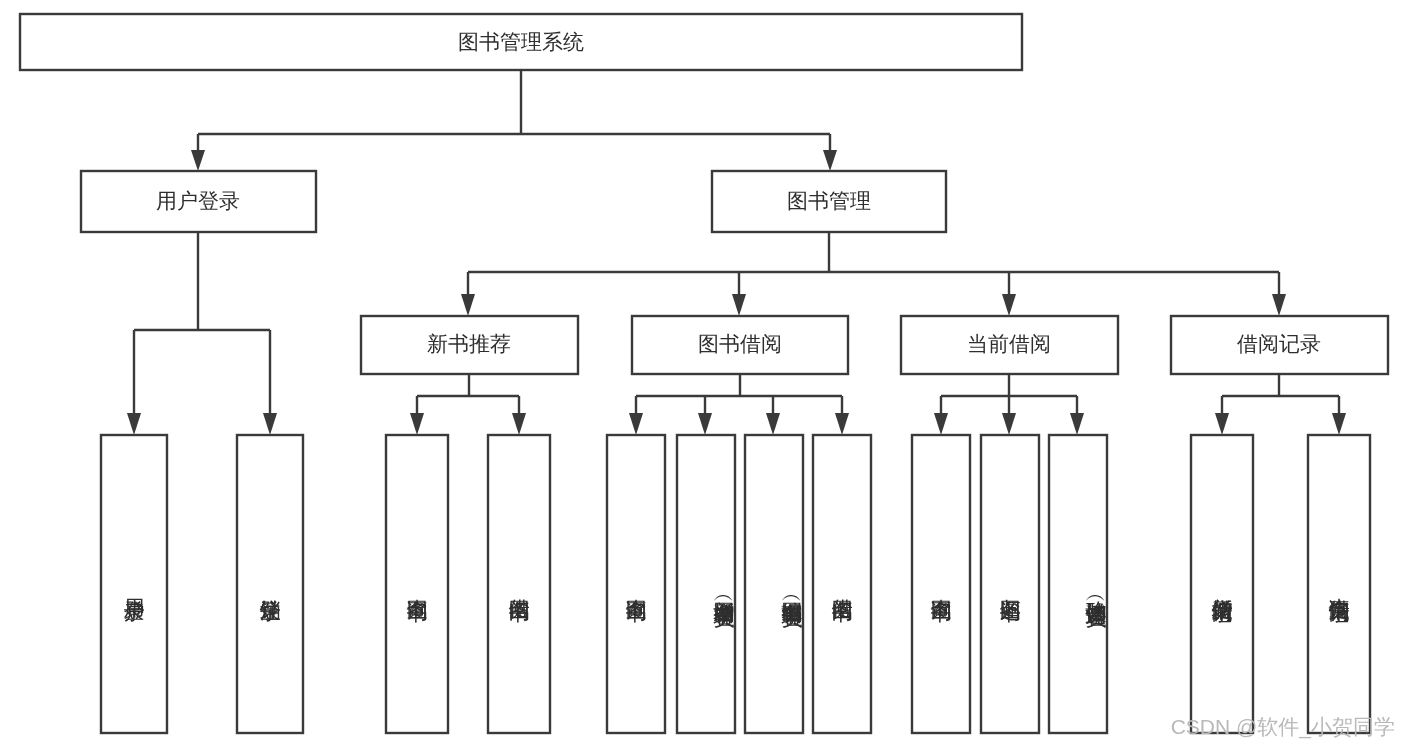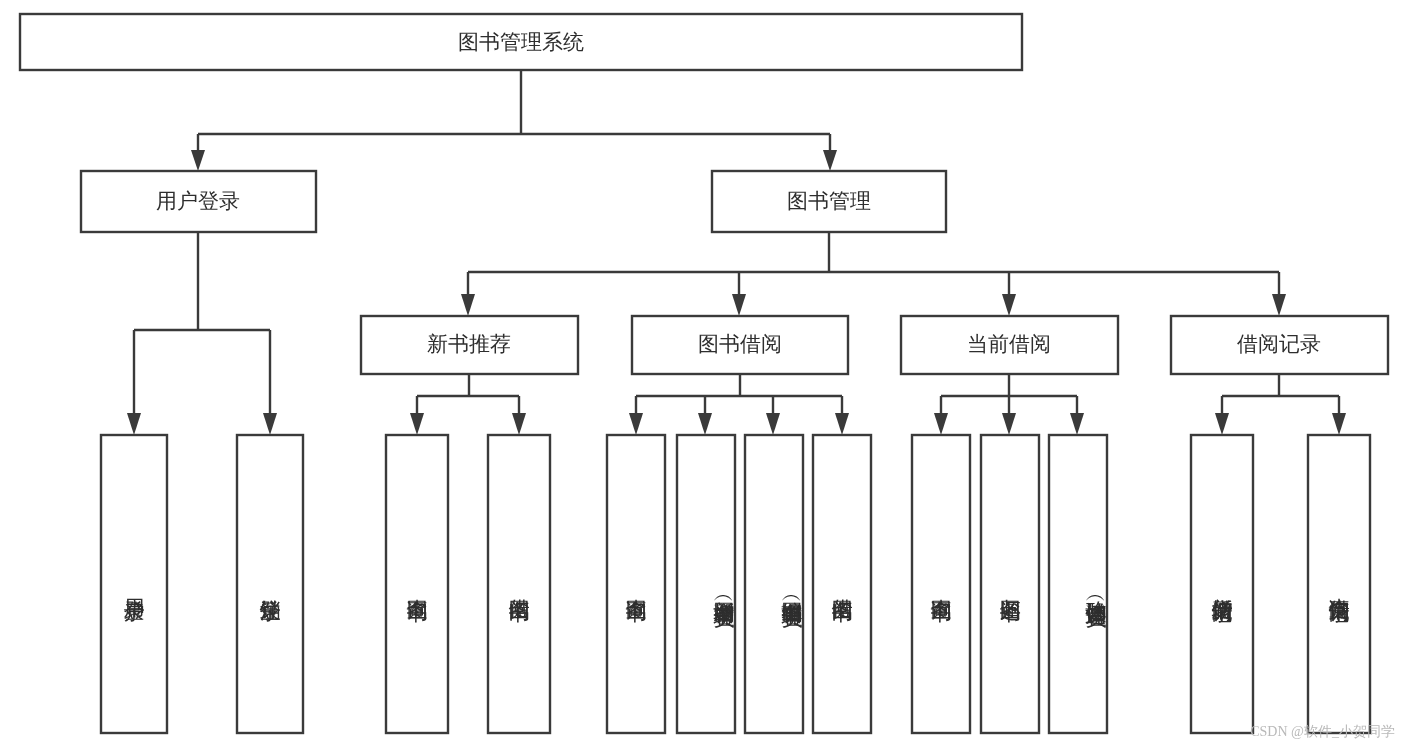--- a/index.html
+++ b/index.html
@@ -63,22 +63,22 @@
     align-items: center;
     justify-content: center;
     text-align: center;
     white-space: nowrap;
     user-select: none;
   }
   .watermark {
     position: absolute;
     right: 10px;
     bottom: 6px;
-    font-family: Liberation Serif, serif;
-    font-size: 14px;
+    font-family: Liberation Sans, sans-serif;
+    font-size: 21px;
     color: #b9b9b9;
     white-space: nowrap;
     user-select: none;
   }
 </style>
 </head>
 <body>
 
 <div id="diagram-root">
 

